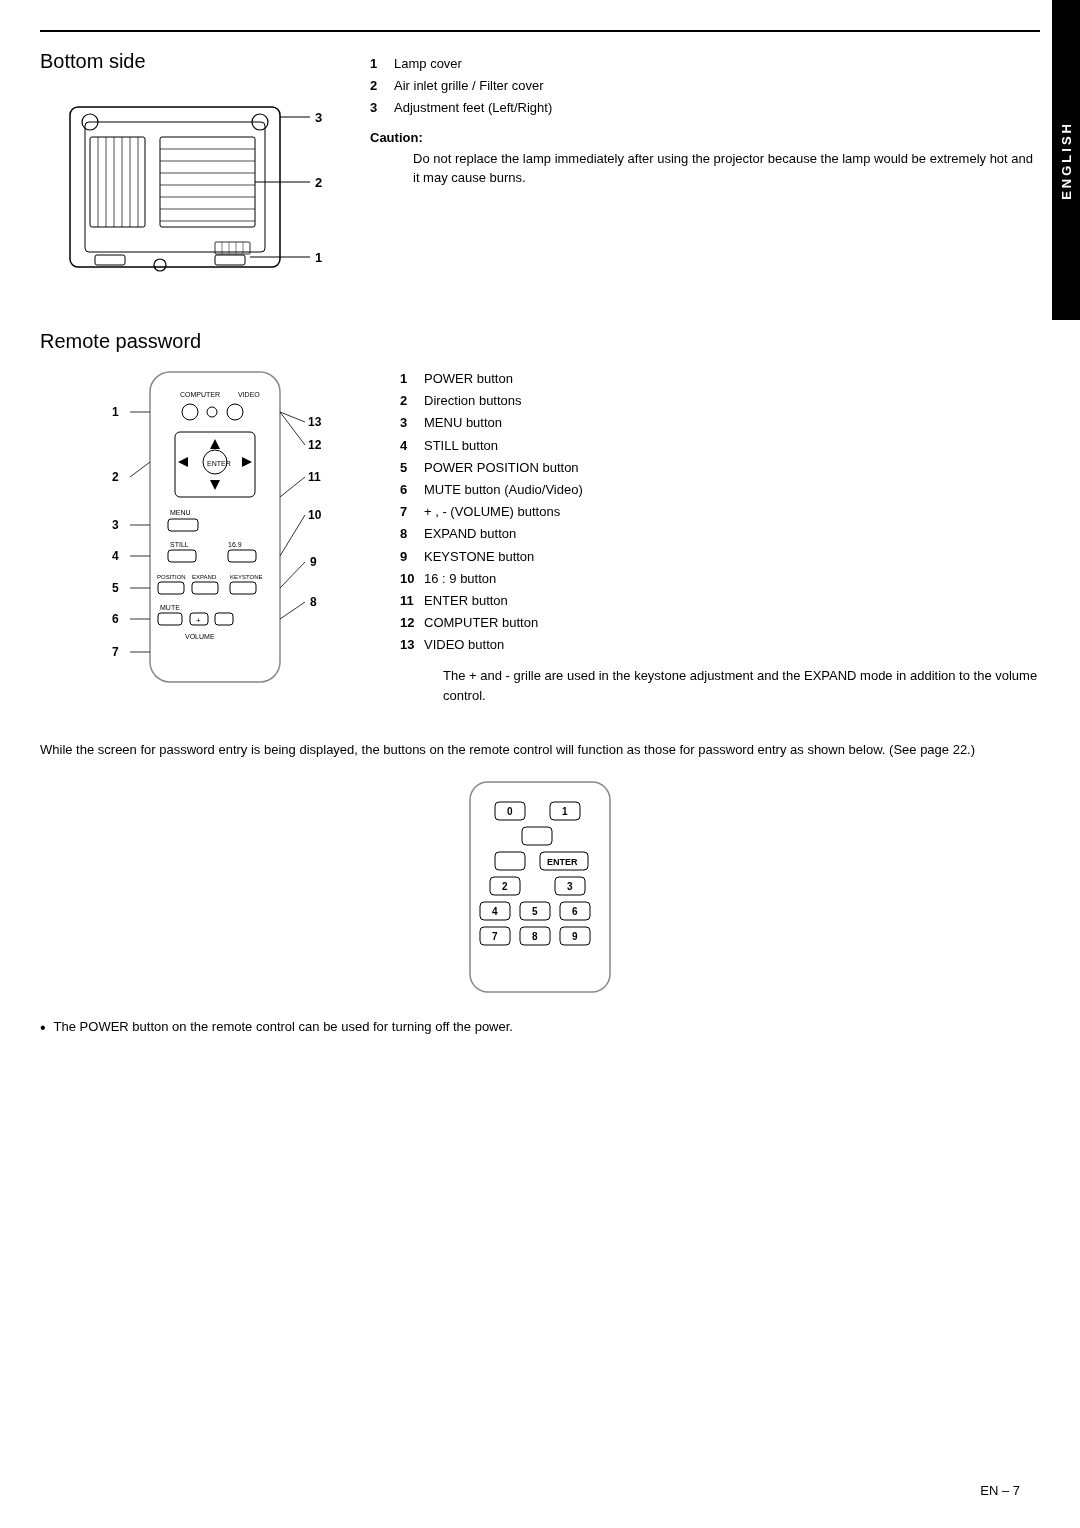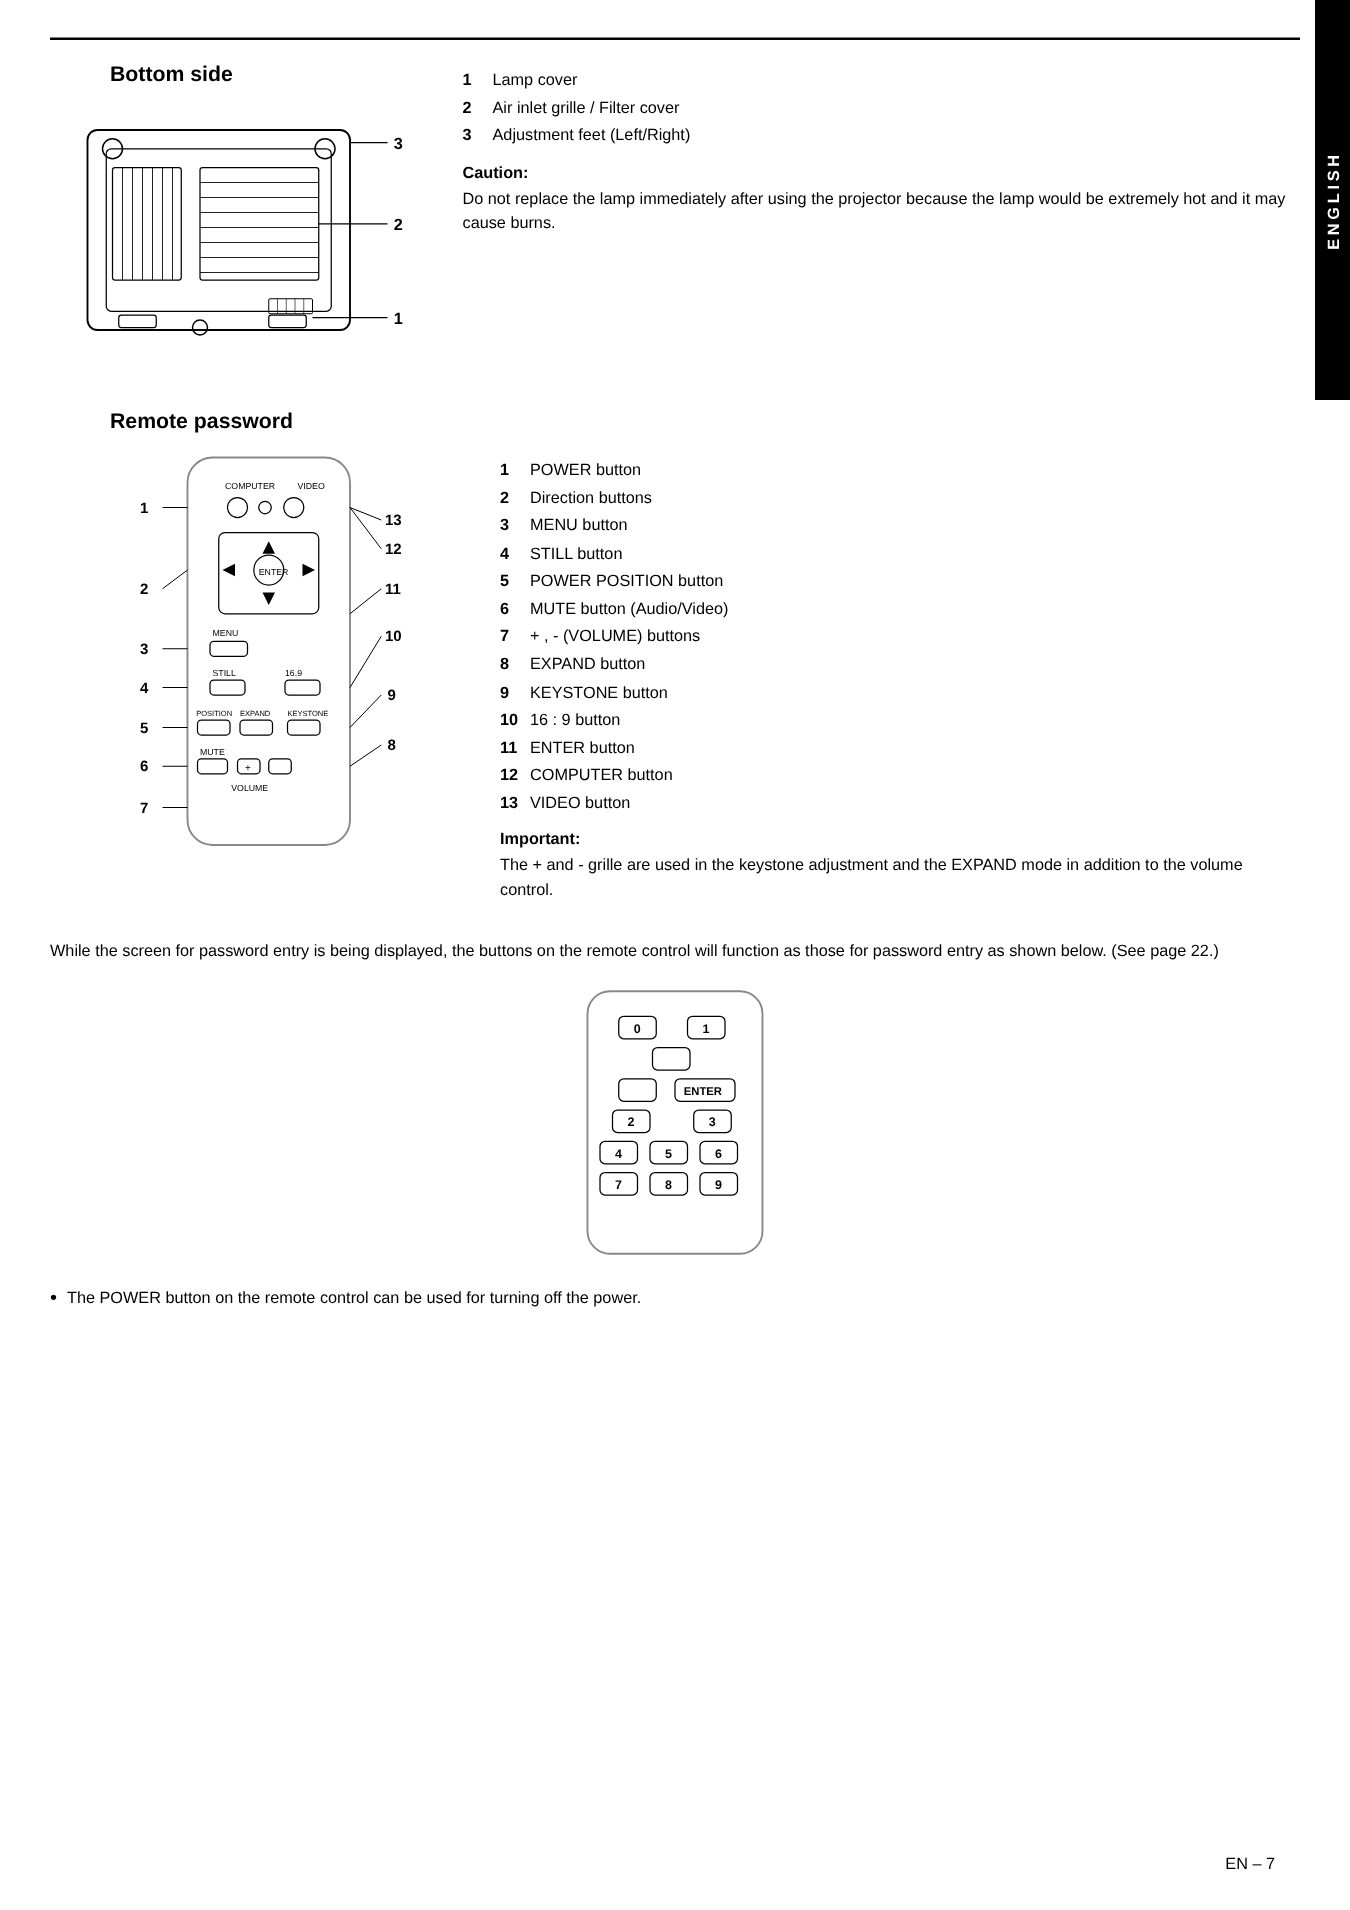--- a/index.html
+++ b/index.html
@@ -36,24 +36,23 @@
       color: #fff;
       font-size: 13px;
       font-weight: bold;
       writing-mode: vertical-rl;
       transform: rotate(180deg);
       letter-spacing: 3px;
     }
 
     
     .section-heading {
-      font-size: 17px;
-      font-weight: bold;
+      font-size: 20px;
+      font-weight: normal;
       margin-bottom: 14px;
-      margin-left: 48px;
     }
 
     
     .two-col {
       display: flex;
       gap: 30px;
       margin-bottom: 30px;
     }
     .left-col {
       flex: 0 0 300px;
@@ -88,20 +87,21 @@
     
     .caution-block, .important-block {
       margin-top: 10px;
     }
     .caution-title, .important-title {
       font-weight: bold;
       margin-bottom: 4px;
     }
     .caution-text, .important-text {
       line-height: 1.5;
+      margin-left: 43px;
     }
 
     
     .bottom-text {
       margin-top: 16px;
       line-height: 1.6;
     }
     .bullet-text {
       display: flex;
       gap: 8px;
@@ -363,21 +363,20 @@
         <span class="num" style="white-space:nowrap;">12</span>
         <span class="label">COMPUTER button</span>
       </li>
       <li>
         <span class="num" style="white-space:nowrap;">13</span>
         <span class="label">VIDEO button</span>
       </li>
     </ul>
 
     <div class="important-block">
-      <div class="important-title">Important:</div>
       <div class="important-text">The + and - grille are used in the keystone adjustment and the EXPAND mode in addition to the volume control.</div>
     </div>
   </div>
 </div>
 
 <div>
   <p class="bottom-text">While the screen for password entry is being displayed, the buttons on the remote control will function as those for password entry as shown below. (See page 22.)</p>
 
   <div style="display: flex; justify-content: center; margin-top: 16px;">
     <svg width="160" height="220" viewBox="0 0 160 220">

